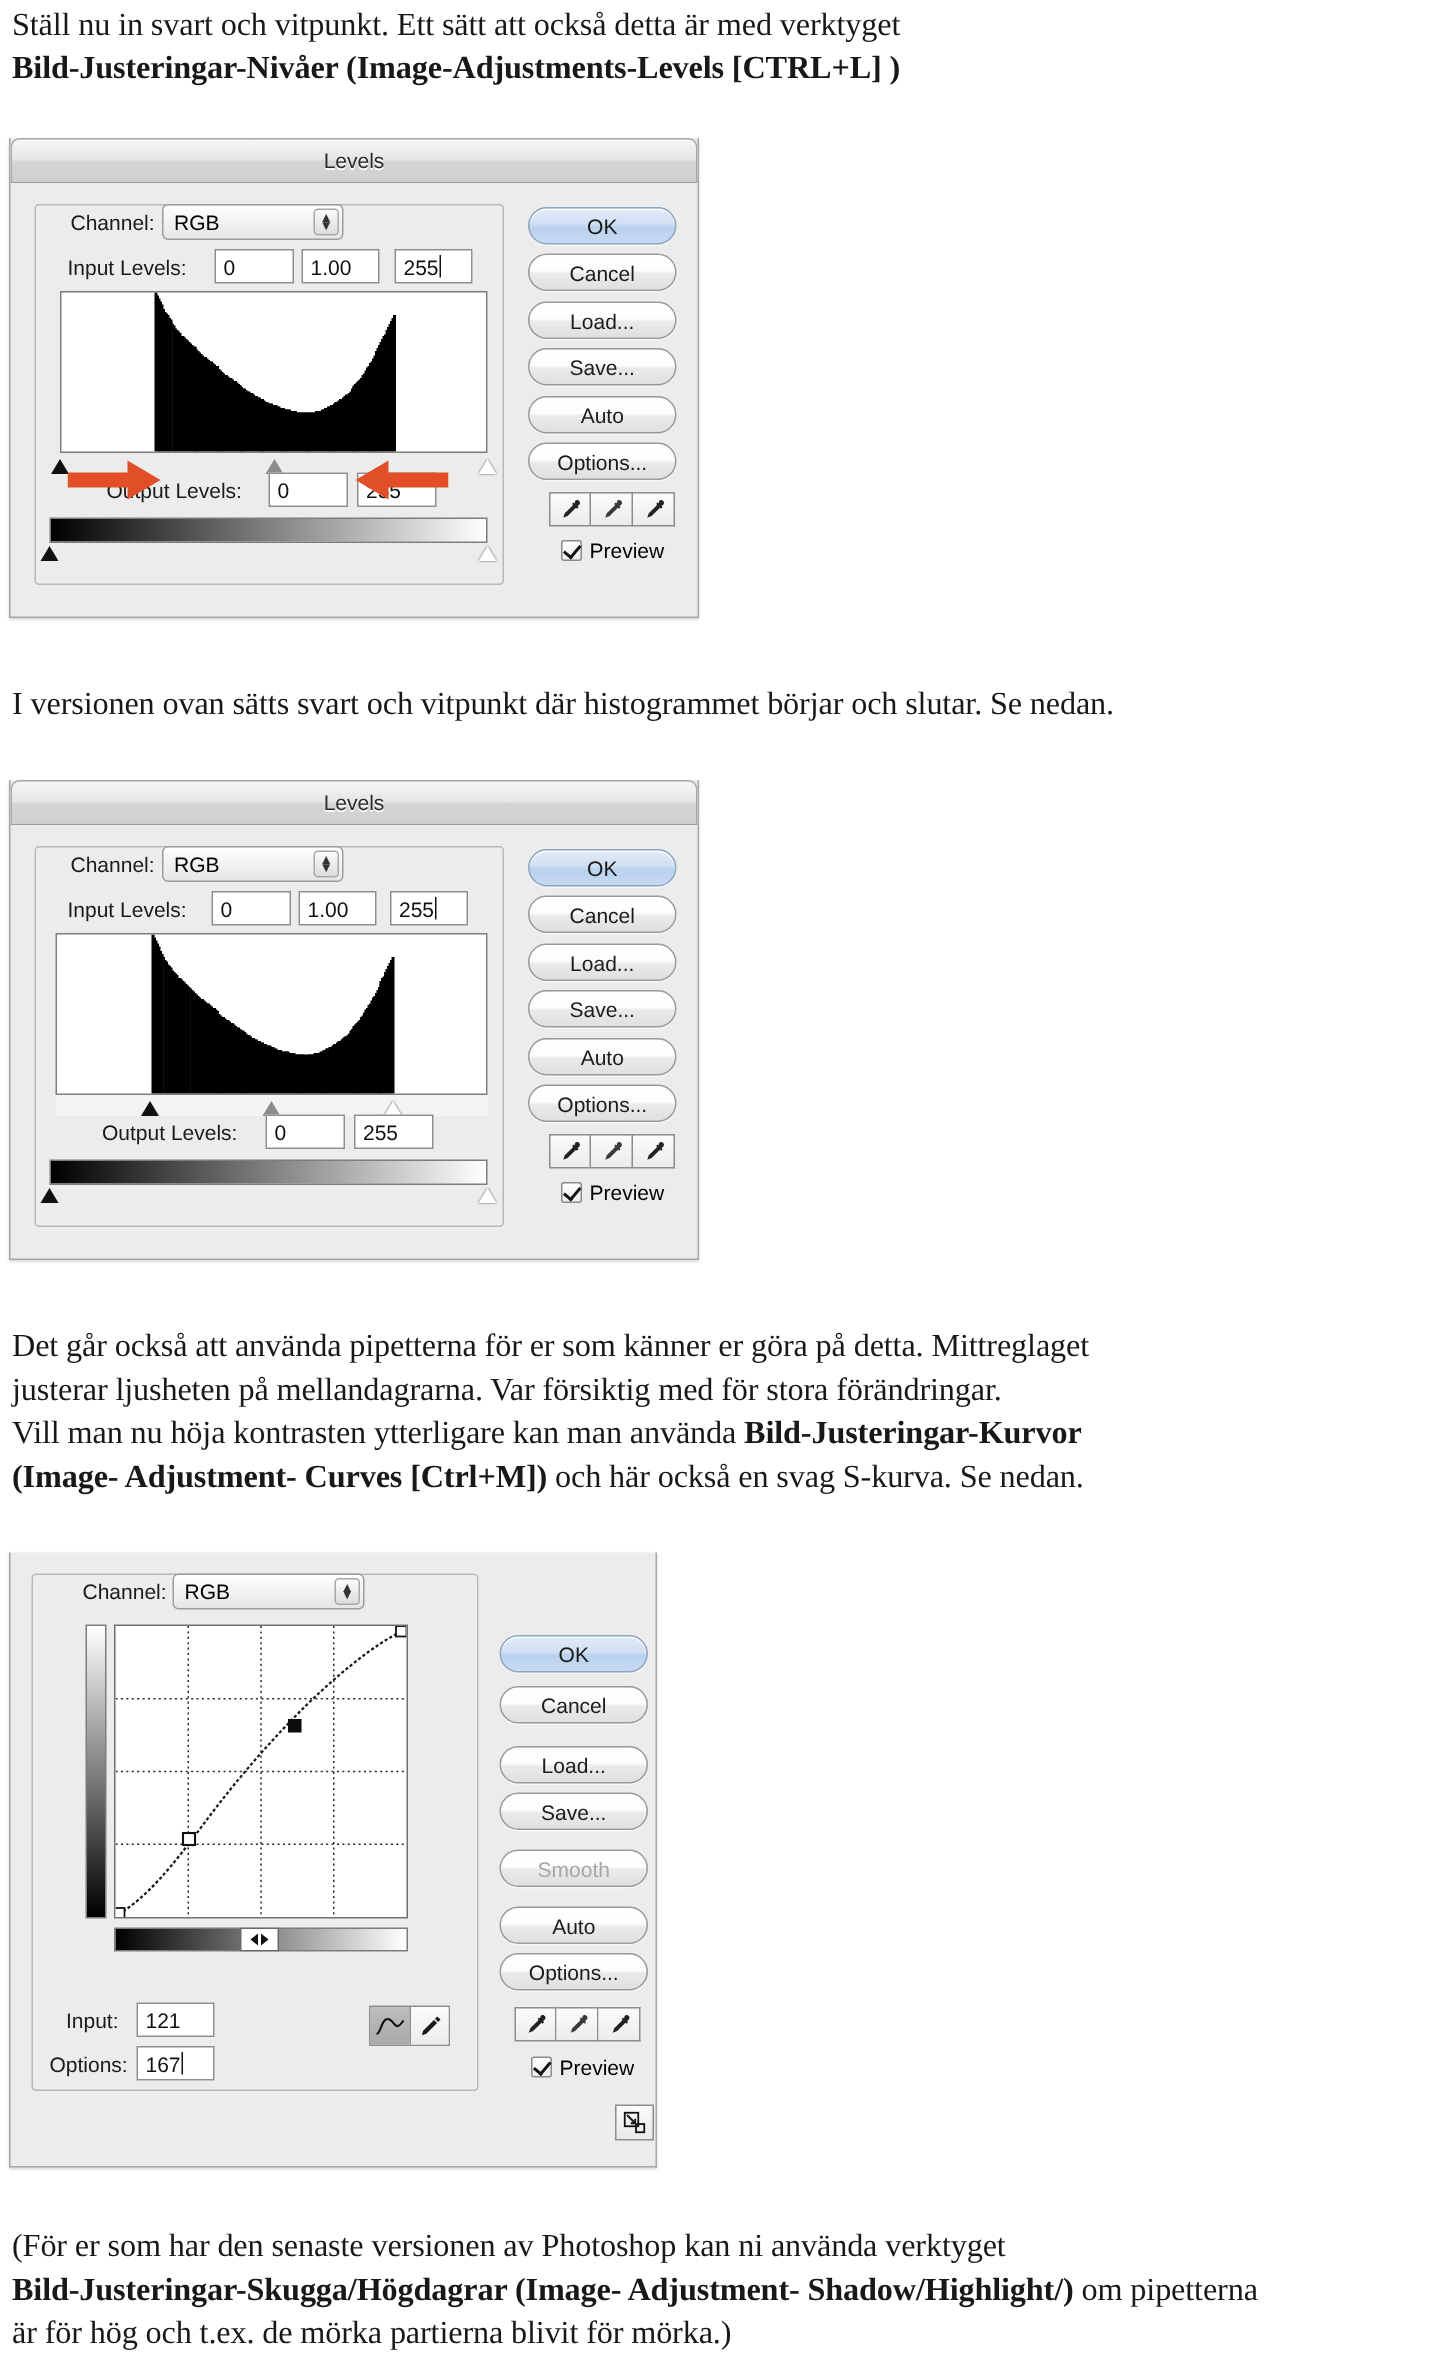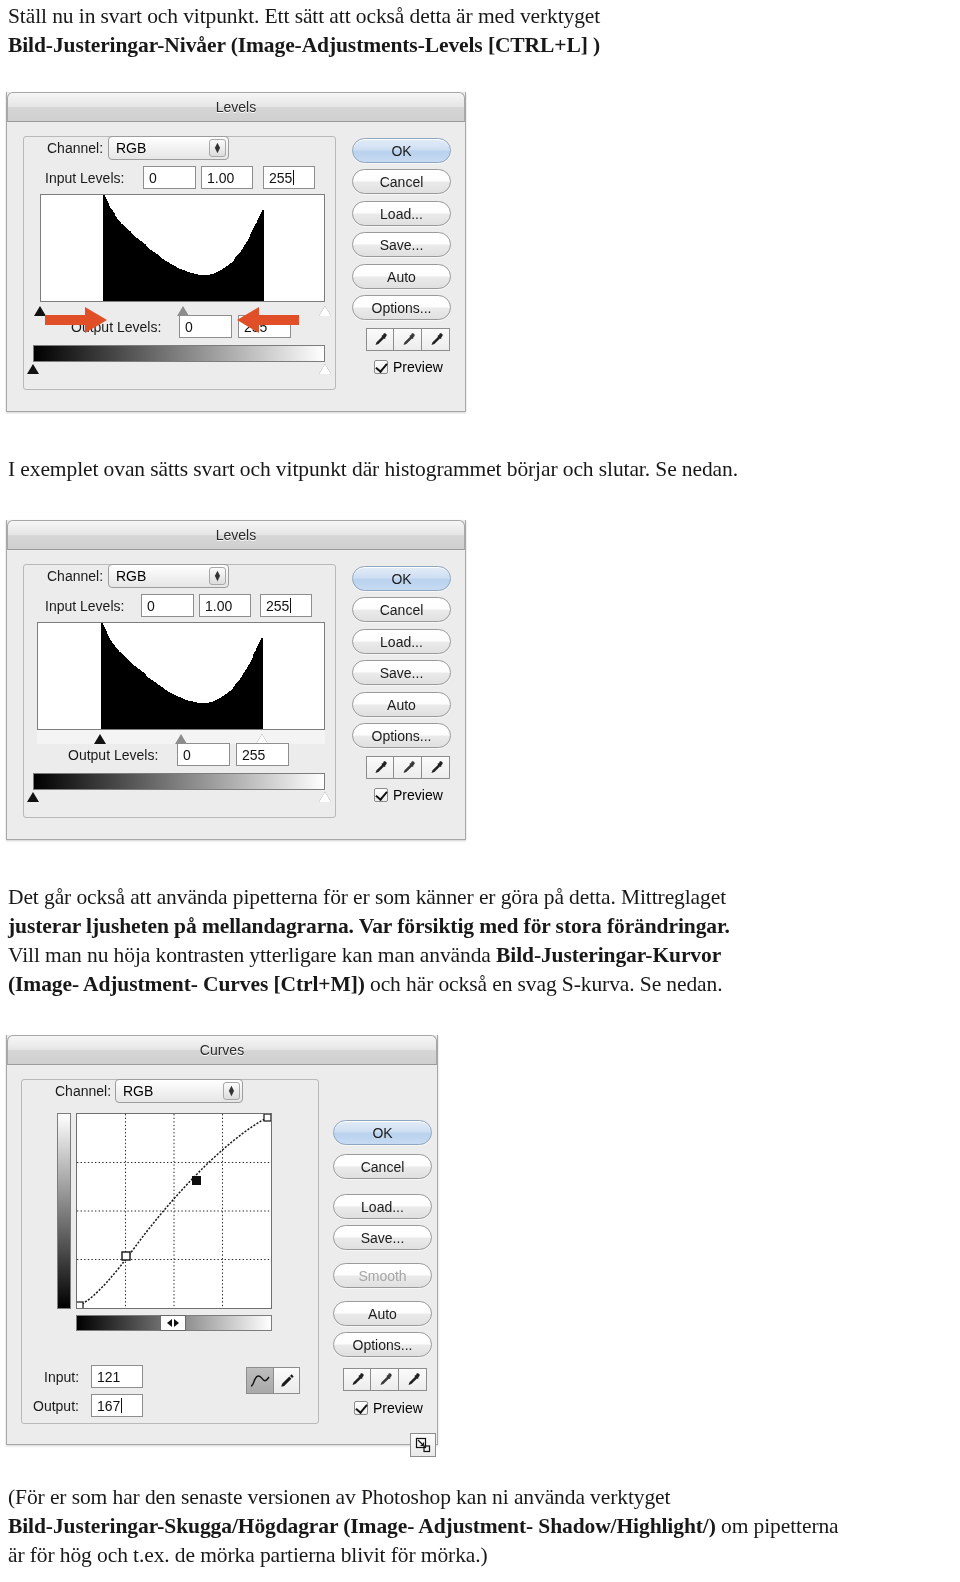--- a/index.html
+++ b/index.html
@@ -473,21 +473,21 @@
   <svg width="63" height="28" viewBox="0 0 63 28">
     <path d="M0 9 h40 v-8 l22 13 -22 13 v-8 H0 z" fill="#e04f27"></path>
   </svg>
 </div>
 <div class="arrowR" style="left:236px; top:306px; width:63px; height:28px;">
   <svg width="63" height="28" viewBox="0 0 63 28">
     <path d="M63 9 h-40 v-8 L1 14 l22 13 v-8 h40 z" fill="#e04f27"></path>
   </svg>
 </div>
 
-<div class="prose" style="top:455px;">I exemplet ovan sätts svart och vitpunkt där histogrammet börjar och slutar. Se nedan.</div>
+<div class="prose" style="top:455px;">I versionen ovan sätts svart och vitpunkt där histogrammet börjar och slutar. Se nedan.</div>
 
 <div class="dlg" style="left:6px; top:520px; width:460px; height:320px;">
   <div class="dlg-title">
     <span>Levels</span>
   </div>
   <div class="dlg-body" style="height:288px;">
 
     <div class="groupbox" style="left:16px; top:14px; width:313px; height:254px;"></div>
 
     <div class="lbl" style="left:36px; top:18px; font-size:14px; background:#ececec; padding:0 4px;">Channel:</div>
@@ -744,32 +744,29 @@
     </div>
 
     <div class="chk" style="left:367px; top:237px; font-size:14px;">
       <span class="box"></span>
       <span>Preview</span>
     </div>
   </div>
 </div>
 
 <div class="prose" style="top:883px;">Det går också att använda pipetterna för er som känner er göra på detta. Mittreglaget</div>
-<div class="prose" style="top:912px;font-weight:bold;">justerar ljusheten på mellandagrarna. Var försiktig med för stora förändringar.</div>
+<div class="prose" style="top:912px;">justerar ljusheten på mellandagrarna. Var försiktig med för stora förändringar.</div>
 <div class="prose" style="top:941px;">
   <span>Vill man nu höja kontrasten ytterligare kan man använda </span><b>Bild-Justeringar-Kurvor</b>
 </div>
 <div class="prose" style="top:970px;">
   <b>(Image- Adjustment- Curves [Ctrl+M])</b><span> och här också en svag S-kurva. Se nedan.</span>
 </div>
 
 <div class="dlg" style="left:6px; top:1035px; width:432px; height:410px;">
-  <div class="dlg-title">
-    <span>Curves</span>
-  </div>
   <div class="dlg-body" style="height:378px;">
 
     <div class="groupbox" style="left:14px; top:14px; width:298px; height:345px;"></div>
 
     <div class="lbl" style="left:44px; top:18px; font-size:14px; background:#ececec; padding:0 4px;">Channel:</div>
     <div class="popup" style="left:108px; top:14px; width:128px; height:24px; font-size:14px;">
       <span>RGB</span>
       <span class="arrows">
         <i>▲</i>
           <i>▼</i>
@@ -804,21 +801,21 @@
     <div class="ramp" style="left:69px; top:250px; width:196px; height:16px;"></div>
     <div style="position:absolute; left:153px; top:250px; width:26px; height:16px; background:#fff; border:1px solid #6a6a6a; display:flex; align-items:center; justify-content:center; gap:2px;">
       <span style="width:0;height:0;border-top:4px solid transparent;border-bottom:4px solid transparent;border-right:5px solid #111;"></span>
       <span style="width:0;height:0;border-top:4px solid transparent;border-bottom:4px solid transparent;border-left:5px solid #111;"></span>
     </div>
 
     <div class="lbl" style="left:37px; top:304px; font-size:14px;">Input:</div>
     <div class="field" style="left:84px; top:300px; width:52px; height:23px; font-size:14px;">
       <span>121</span>
     </div>
-    <div class="lbl" style="left:26px; top:333px; font-size:14px;">Output:</div>
+    <div class="lbl" style="left:26px; top:333px; font-size:14px;">Options:</div>
     <div class="field" style="left:84px; top:329px; width:52px; height:23px; font-size:14px;">
       <span>167</span>
         <span class="caret"></span>
     </div>
 
     <div class="tool2" style="left:239px; top:302px;">
       <div class="t sel" style="width:26px;height:25px;">
         <svg width="20" height="14" viewBox="0 0 20 14">
             <path d="M1 12 C4 12 4 2 8.5 2 C13 2 13 12 19 3" fill="none" stroke="#111" stroke-width="1.4"></path>
           </svg>

